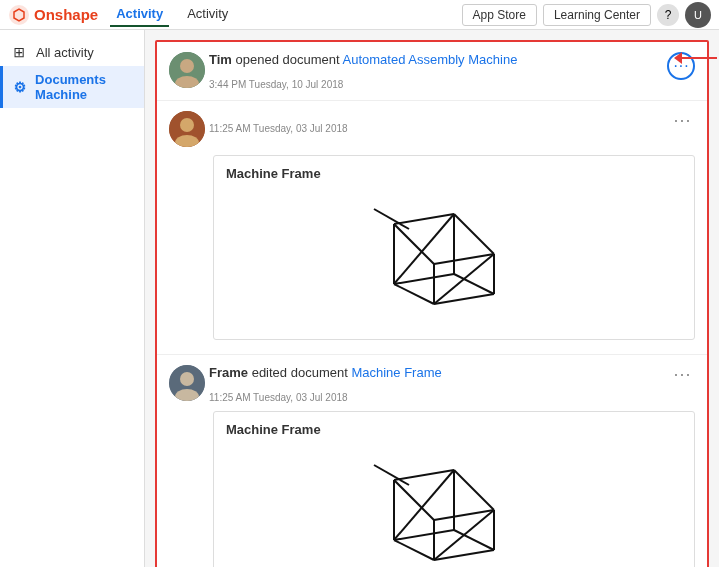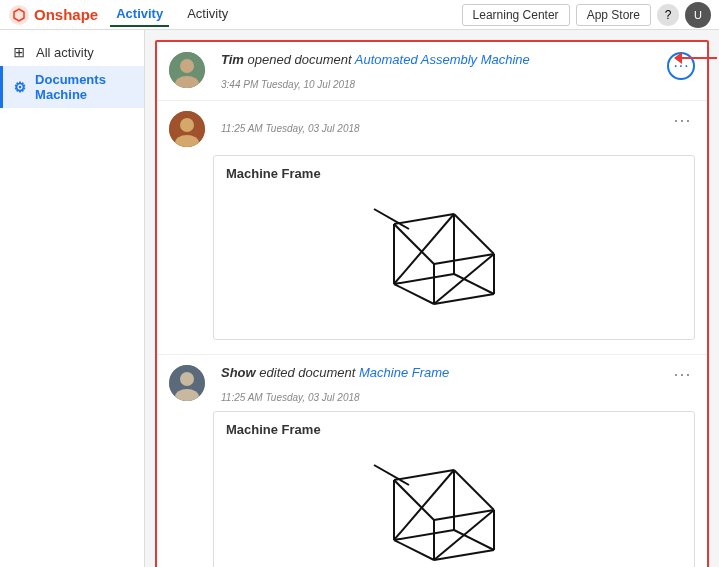--- a/index.html
+++ b/index.html
@@ -62,21 +62,21 @@
       border-radius: 2px;
     }
 
     .activity-item {
       padding: 10px 12px; border-bottom: 1px solid #eee;
       position: relative;
     }
     .activity-header {
       display: flex; align-items: flex-start; justify-content: space-between;
     }
-    .activity-user-info { display: flex; align-items: flex-start; gap: 16px; font-style: italic; }
+    .activity-user-info { display: flex; align-items: flex-start; gap: 4px; }
     .avatar {
       width: 36px; height: 36px; border-radius: 50%; flex-shrink: 0;
       background: #ccc; display: flex; align-items: center; justify-content: center;
       font-size: 14px; font-weight: bold; color: #fff; overflow: hidden;
     }
     .avatar.tim { background: #5c8a6e; }
     .avatar.joe { background: #a0522d; }
     .avatar.neil { background: #6a7a8c; }
     .activity-text { font-size: 13px; color: #333; }
     .activity-text .name { font-weight: bold; color: #333; }
@@ -122,22 +122,22 @@
   <div class="navbar-logo">
     <svg width="22" height="22" viewBox="0 0 22 22">
       <circle cx="11" cy="11" r="10" fill="#e8401c" opacity="0.15"></circle>
       <path d="M6 8 L11 5 L16 8 L16 14 L11 17 L6 14 Z" stroke="#e8401c" stroke-width="1.5" fill="none"></path>
     </svg>
     <span>Onshape</span>
   </div>
   <div class="nav-tab active">Activity</div>
   <div class="nav-tab">Activity</div>
   <div class="navbar-right">
+    <button class="btn-navbar">App Store</button>
     <button class="btn-navbar">Learning Center</button>
-    <button class="btn-navbar">App Store</button>
     <div class="icon-circle">?</div>
     <div class="avatar-nav">U</div>
   </div>
 </div>
 
 <div class="layout">
 
   <div class="sidebar">
     <div class="sidebar-item">
       <span class="sidebar-icon">⊞</span>
@@ -245,21 +245,21 @@
               <div class="activity-user-info">
                 <div class="avatar neil">
                   <svg width="36" height="36" viewBox="0 0 36 36">
                     <circle cx="18" cy="18" r="18" fill="#5a6a7a"></circle>
                     <circle cx="18" cy="14" r="7" fill="#c8b8a0"></circle>
                     <ellipse cx="18" cy="32" rx="12" ry="8" fill="#c8b8a0"></ellipse>
                   </svg>
                 </div>
                 <div>
                   <div class="activity-text">
-                    <span class="name">Show</span>
+                    <span class="name">Frame</span>
                     <span> edited document </span>
                     <a class="doc-link">Machine Frame</a>
                   </div>
                   <div class="activity-time">11:25 AM Tuesday, 03 Jul 2018</div>
                 </div>
               </div>
               <button class="more-btn">···</button>
             </div>
 
             <div class="doc-preview">

